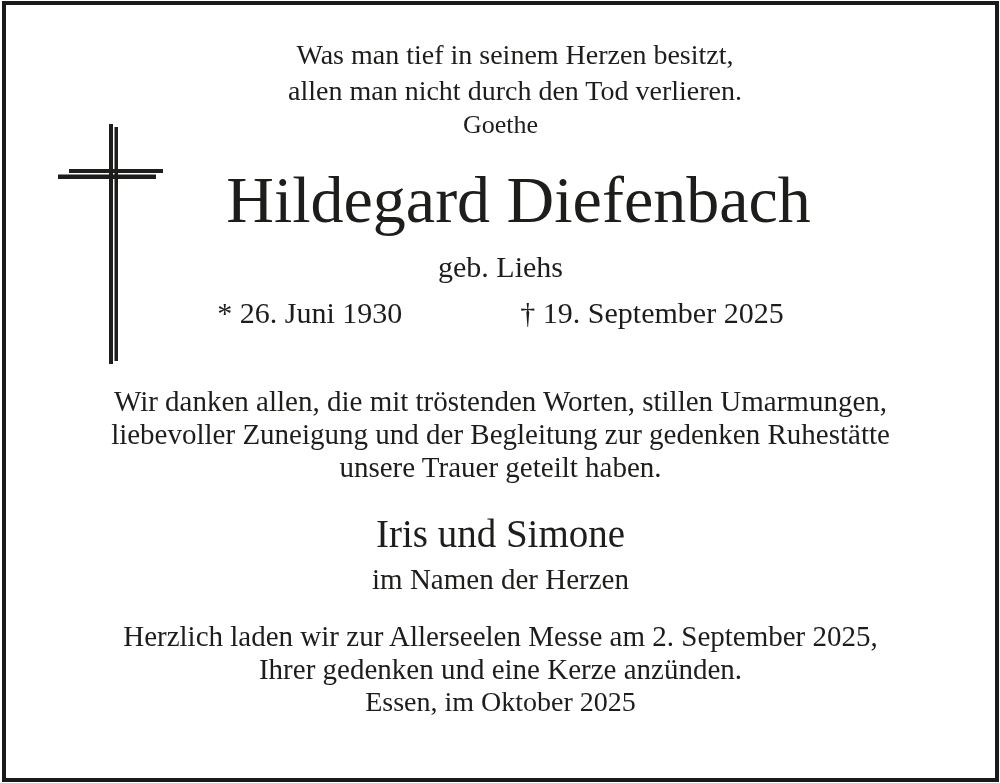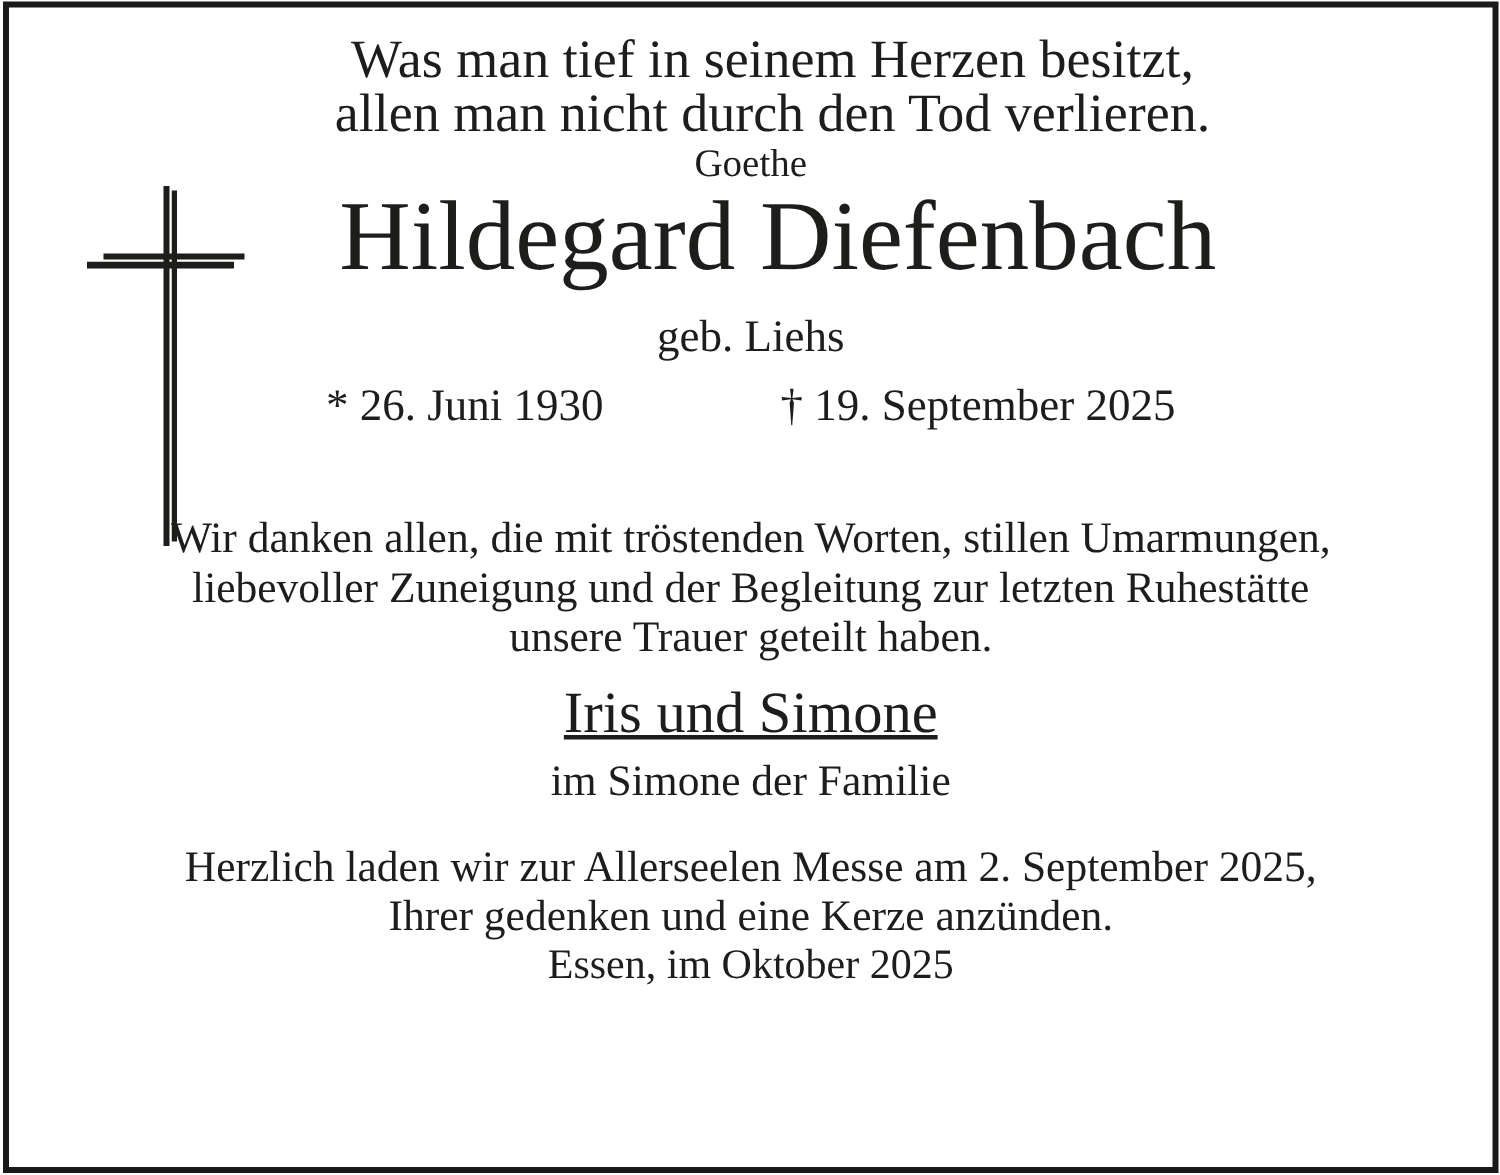--- a/index.html
+++ b/index.html
@@ -25,31 +25,32 @@
     text-align: center;
   }
   .cross-wrap {
     position: absolute;
     left: 50px;
     top: 116px;
     width: 112px;
     height: 245px;
   }
   .quote {
-    margin-top: 16px;
-    font-size: 36px;
+    margin-top: 32px;
+    font-size: 28px;
     line-height: 36px;
     padding-left: 29px;
   }
   .attribution {
     margin-top: 0;
     font-size: 26px;
     line-height: 32px;
   }
   .name {
+    margin-top: 26px;
     font-size: 66px;
     line-height: 66px;
     letter-spacing: 0px;
     padding-left: 36px;
   }
   .maiden {
     margin-top: 16px;
     font-size: 30px;
     line-height: 36px;
   }
@@ -60,24 +61,23 @@
     display: flex;
     justify-content: center;
     gap: 118px;
   }
   .thanks {
     margin-top: 54px;
     font-size: 29px;
     line-height: 33px;
   }
   .mourners {
-    margin-top: 12px;
+    margin-top: 28px;
     font-size: 39px;
     line-height: 44px;
-    text-decoration: underline;
   }
   .mourners-sub {
     margin-top: 6px;
     font-size: 29px;
     line-height: 34px;
   }
   .invitation {
     margin-top: 24px;
     font-size: 29px;
     line-height: 33px;
@@ -111,26 +111,26 @@
   <div class="name">Hildegard Diefenbach</div>
   <div class="maiden">geb. Liehs</div>
 
   <div class="dates">
     <span>* 26. Juni 1930</span>
     <span>† 19. September 2025</span>
   </div>
 
   <div class="thanks">
     <span class="line">Wir danken allen, die mit tröstenden Worten, stillen Umarmungen,</span>
-    <span class="line">liebevoller Zuneigung und der Begleitung zur letzten Ruhestätte</span>
+    <span class="line">liebevoller Zuneigung und der Begleitung zur gedenken Ruhestätte</span>
     <span class="line">unsere Trauer geteilt haben.</span>
   </div>
 
   <div class="mourners">Iris und Simone</div>
-  <div class="mourners-sub">im Simone der Familie</div>
+  <div class="mourners-sub">im Namen der Herzen</div>
 
   <div class="invitation">
     <span class="line">Herzlich laden wir zur Allerseelen Messe am 2. September 2025,</span>
     <span class="line">Ihrer gedenken und eine Kerze anzünden.</span>
   </div>
 
   <div class="closing">Essen, im Oktober 2025</div>
 
 </div>
 

